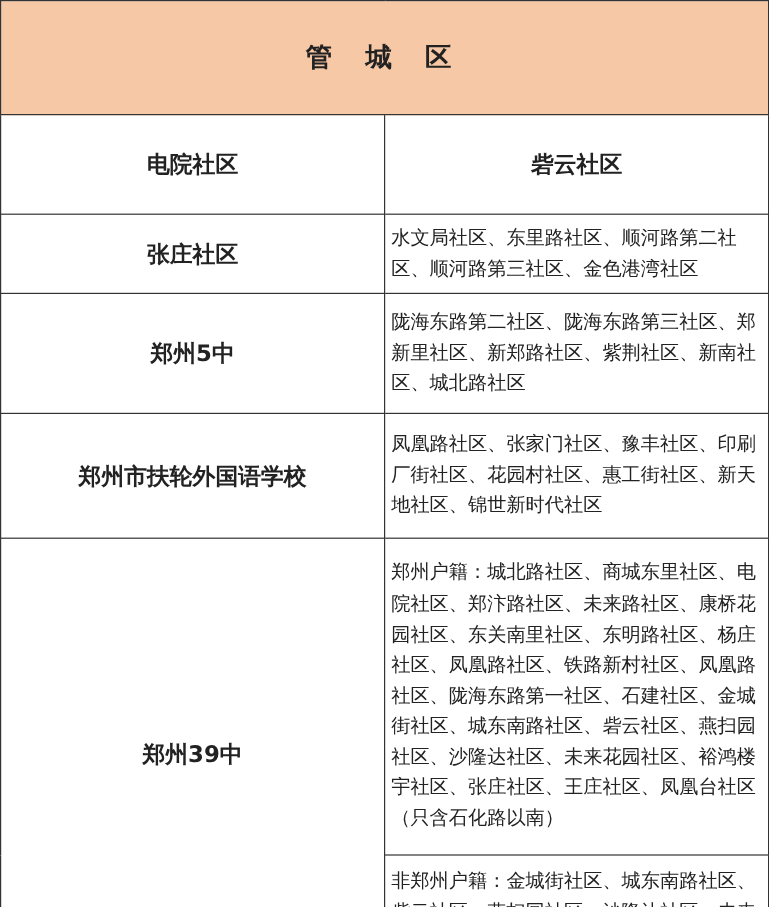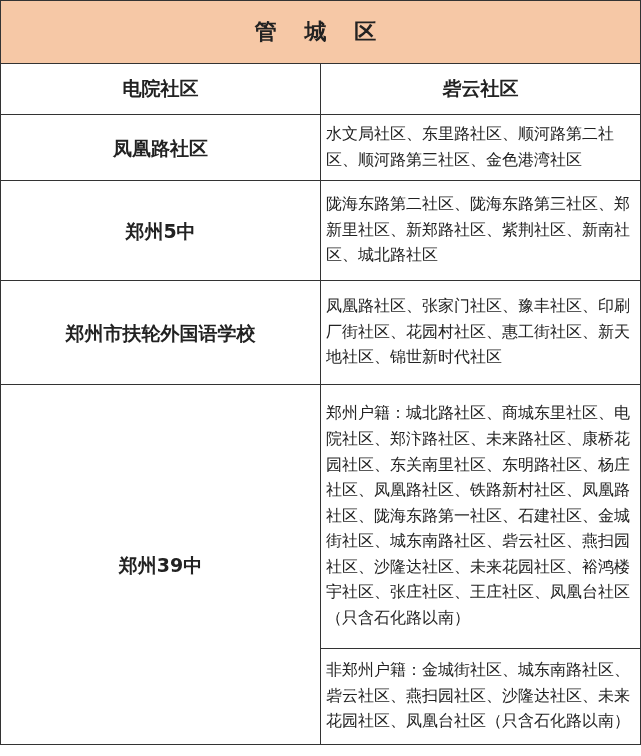--- a/index.html
+++ b/index.html
@@ -1,38 +1,38 @@
 <!DOCTYPE html>
 <html><head>
 <meta charset="utf-8">
 <style>
   html, body { margin: 0; padding: 0; background: #ffffff; }
   body { width: 641px; height: 756px; overflow: hidden; font-family: "DejaVu Sans", "Liberation Sans", sans-serif; color: #222; }
   table { border-collapse: collapse; width: 641px; table-layout: fixed; }
-  td { border: 1.5px solid #333; padding: 0; }
+  td { border: 1.5px solid #333; padding: 16px; }
   .title-cell { background: #f6c8a6; height: 62px; text-align: center; font-size: 22px; font-weight: bold; letter-spacing: 10px; color: #222; }
   .head-cell { height: 50px; text-align: center; font-size: 19px; font-weight: bold; }
   .school { text-align: center; font-size: 19px; font-weight: bold; line-height: 30px; padding: 0 4px; }
   .area { font-size: 16px; line-height: 25.6px; padding: 3px 4px 5px 5px; color: #222; }
   .c1 { width: 181px; }
 </style>
 </head>
 <body>
 
 <table>
   <tbody>
       <tr>
     <td colspan="2" class="title-cell">管 城 区</td>
   </tr>
   <tr>
     <td class="head-cell c1">电院社区</td>
     <td class="head-cell">砦云社区</td>
   </tr>
   <tr style="height:66px">
-    <td class="school">凤凰路社区</td>
+    <td class="school">张庄社区</td>
     <td class="area">水文局社区、东里路社区、顺河路第二社区、顺河路第三社区、金色港湾社区</td>
   </tr>
   <tr style="height:100px">
     <td class="school">郑州5中</td>
     <td class="area">陇海东路第二社区、陇海东路第三社区、郑新里社区、新郑路社区、紫荆社区、新南社区、城北路社区</td>
   </tr>
   <tr style="height:104px">
     <td class="school">郑州市扶轮外国语学校</td>
     <td class="area">凤凰路社区、张家门社区、豫丰社区、印刷厂街社区、花园村社区、惠工街社区、新天地社区、锦世新时代社区</td>
   </tr>

